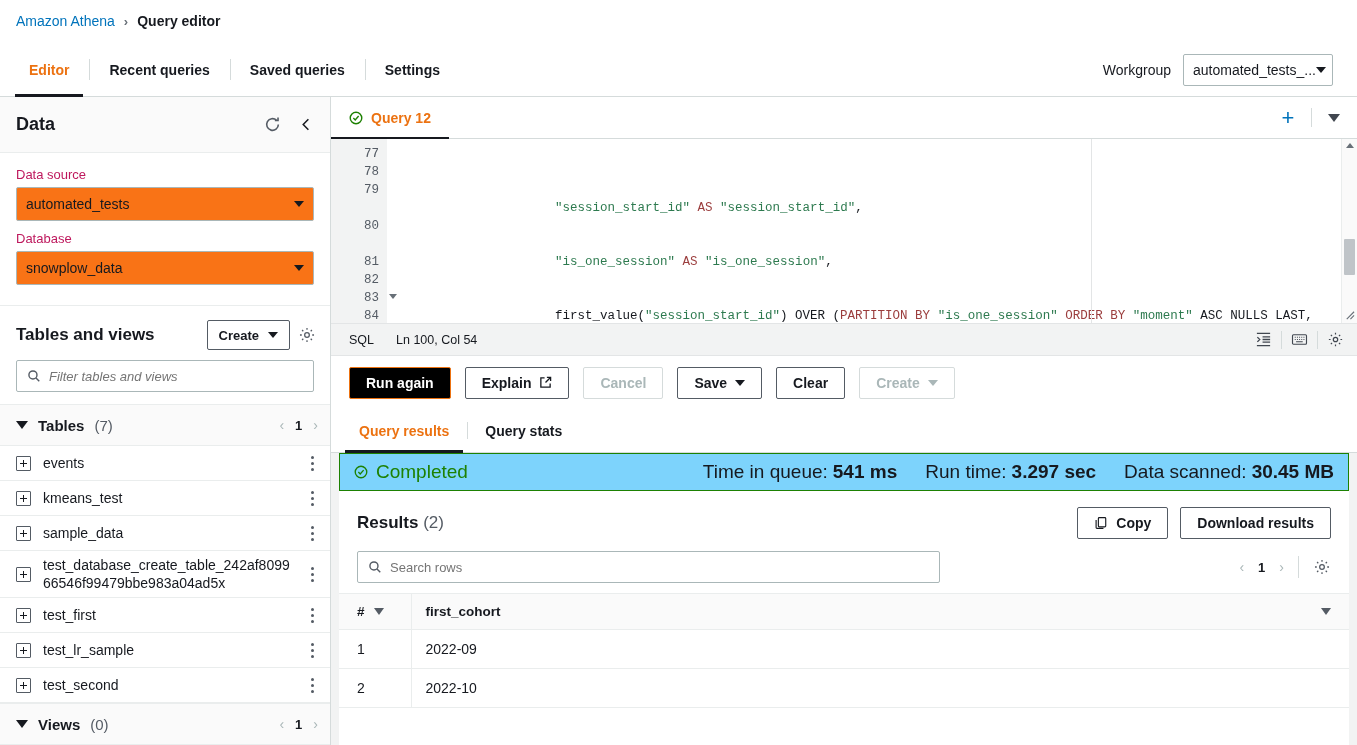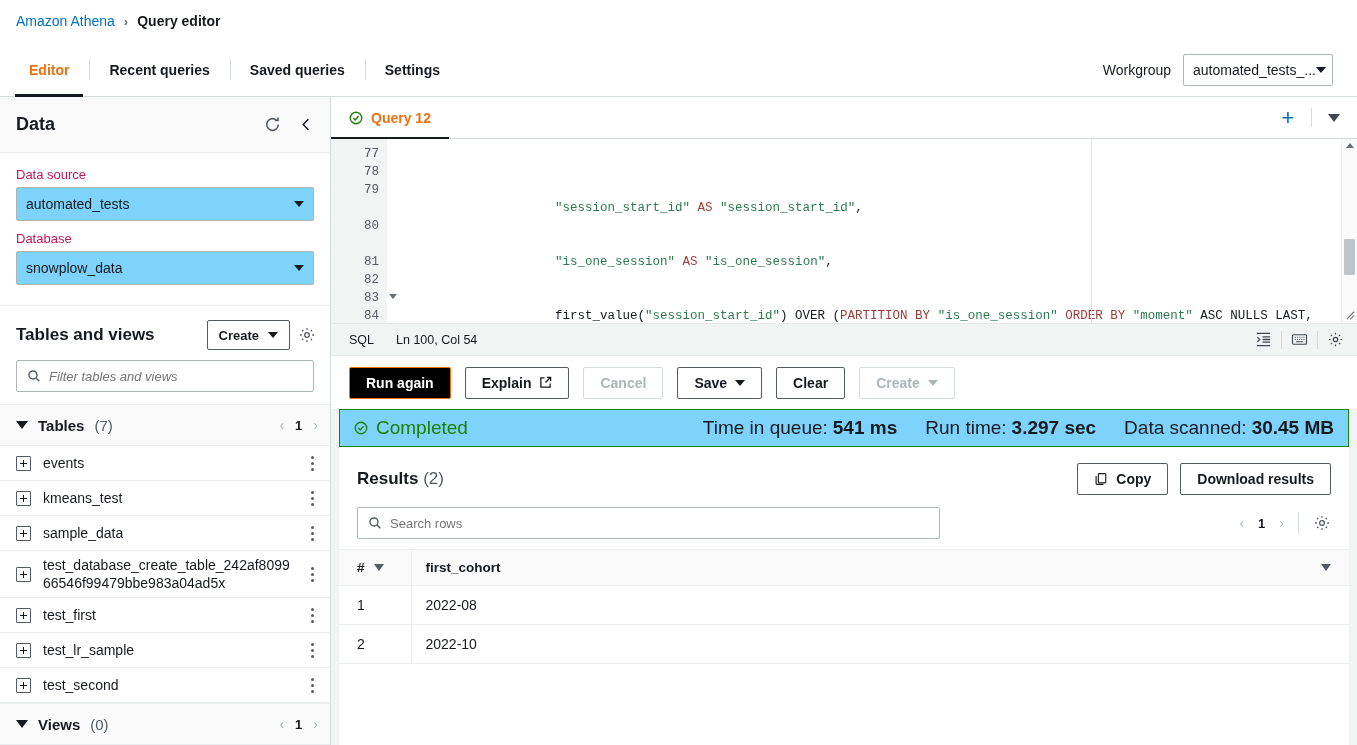--- a/index.html
+++ b/index.html
@@ -73,21 +73,21 @@
     padding:0 16px; border-bottom:1px solid #eaeded; background:#fafafa;
   }
   .sidebar-title { font-size:18px; font-weight:700; color:#16191f; }
   .sidebar-header-actions { margin-left:auto; display:flex; align-items:center; gap:18px; }
   .icon-btn { cursor:pointer; display:flex; align-items:center; justify-content:center; color:#545b64; }
 
   .sb-section { padding:14px 16px 10px 16px; }
   .field-label { font-size:13px; color:#be185d; margin-bottom:5px; }
   .sb-select {
     width:100%; height:16px; border:1px solid #aab7b8; border-radius:2px;
-    background:#7dd3fc; display:flex; align-items:center; justify-content:space-between;
+    background:#f97316; display:flex; align-items:center; justify-content:space-between;
     padding:16px 9px; font-size:14px; cursor:pointer; margin-bottom:10px;
   }
   .sb-divider { height:1px; background:#eaeded; }
 
   .tv-header { display:flex; align-items:center; padding:14px 14px 10px 16px; gap:8px; }
   .tv-title { font-size:17px; font-weight:700; color:#16191f; }
   .create-btn {
     margin-left:auto; height:30px; border:1px solid #545b64; border-radius:2px;
     background:#fff; display:flex; align-items:center; gap:9px; padding:0 11px;
     font-size:13px; font-weight:700; color:#16191f; cursor:pointer;
@@ -542,20 +542,28 @@
         </div>
         <div class="btn">
             <span>Clear</span>
           </div>
         <div class="btn disabled">
           <span>Create</span>
           <span class="caret-sm"></span>
         </div>
       </div>
 
+      <div class="res-tabs">
+        <div class="res-tab active">
+            <span>Query results</span>
+          </div>
+        <div class="res-tab">
+            <span>Query stats</span>
+          </div>
+      </div>
 
       <div class="completed-bar">
         <div class="completed-left">
           <svg width="14" height="14" viewBox="0 0 16 16" fill="none" stroke="#1d8102" stroke-width="1.5">
             <circle cx="8" cy="8" r="6.6"></circle>
               <path d="M5 8.1 7.1 10.2 11 5.8"></path>
           </svg>
           <span>Completed</span>
         </div>
         <div class="completed-right">
@@ -623,21 +631,21 @@
                 <span style="display:flex;align-items:center;justify-content:space-between;padding-left:14px;">
                   <span>first_cohort</span>
                   <span class="sort-tri"></span>
                 </span>
               </th>
             </tr>
           </thead>
           <tbody>
             <tr>
               <td class="td-idx">1</td>
-              <td class="colsep" style="padding-left:14px;">2022-08</td>
+              <td class="colsep" style="padding-left:14px;">2022-09</td>
             </tr>
             <tr>
               <td class="td-idx">2</td>
               <td class="colsep" style="padding-left:14px;">2022-10</td>
             </tr>
           </tbody>
         </table>
       </div>
 
     </div>

